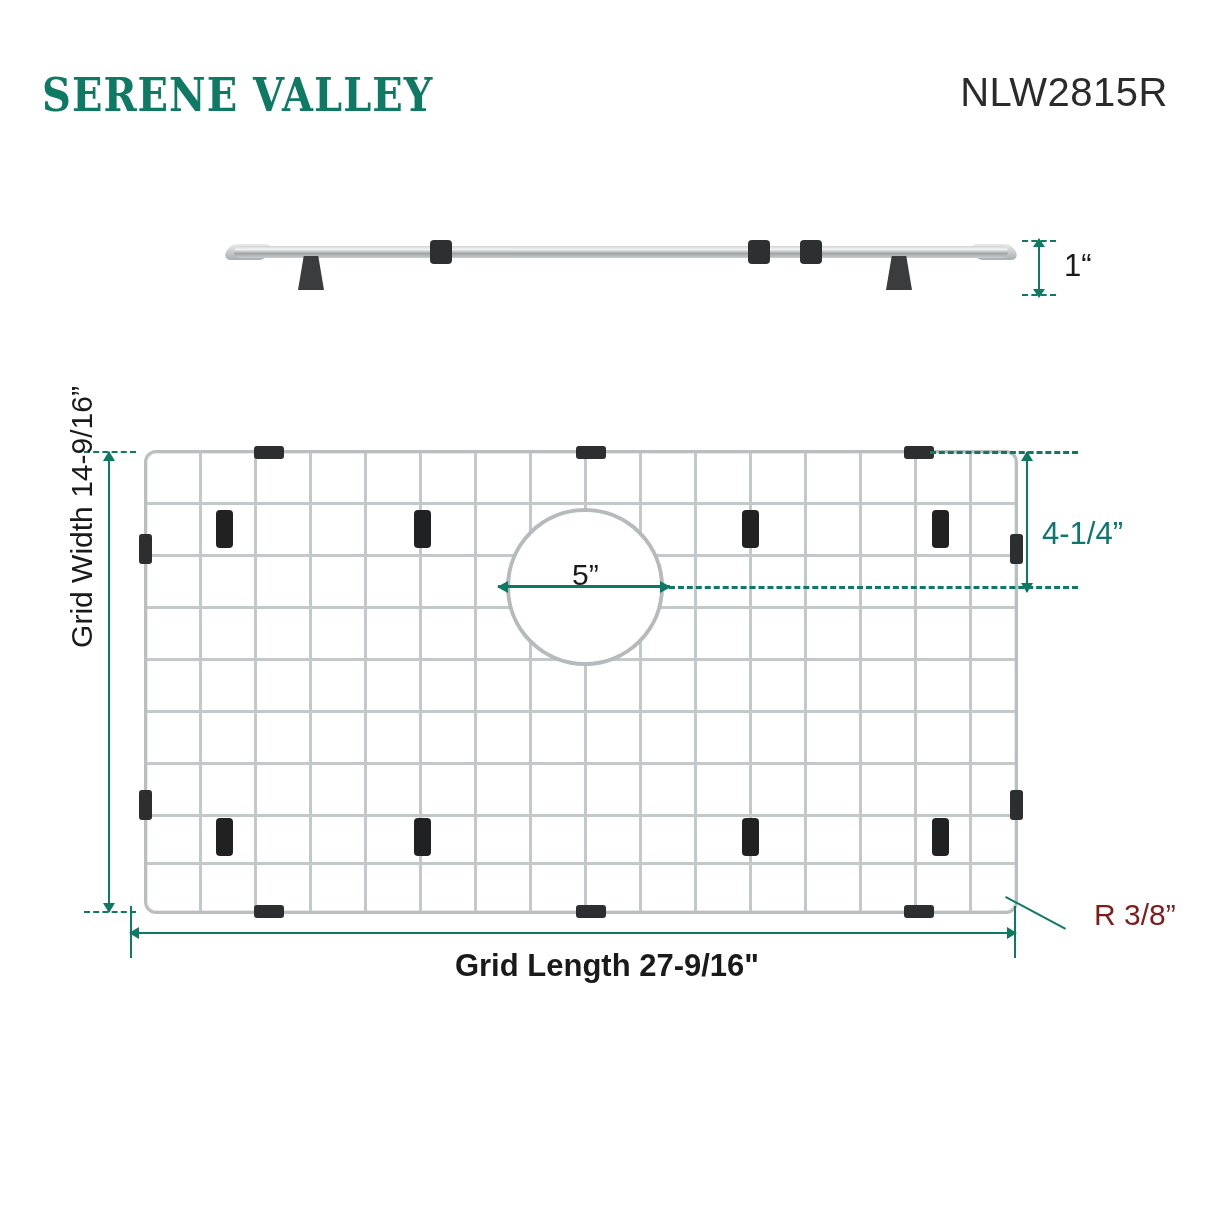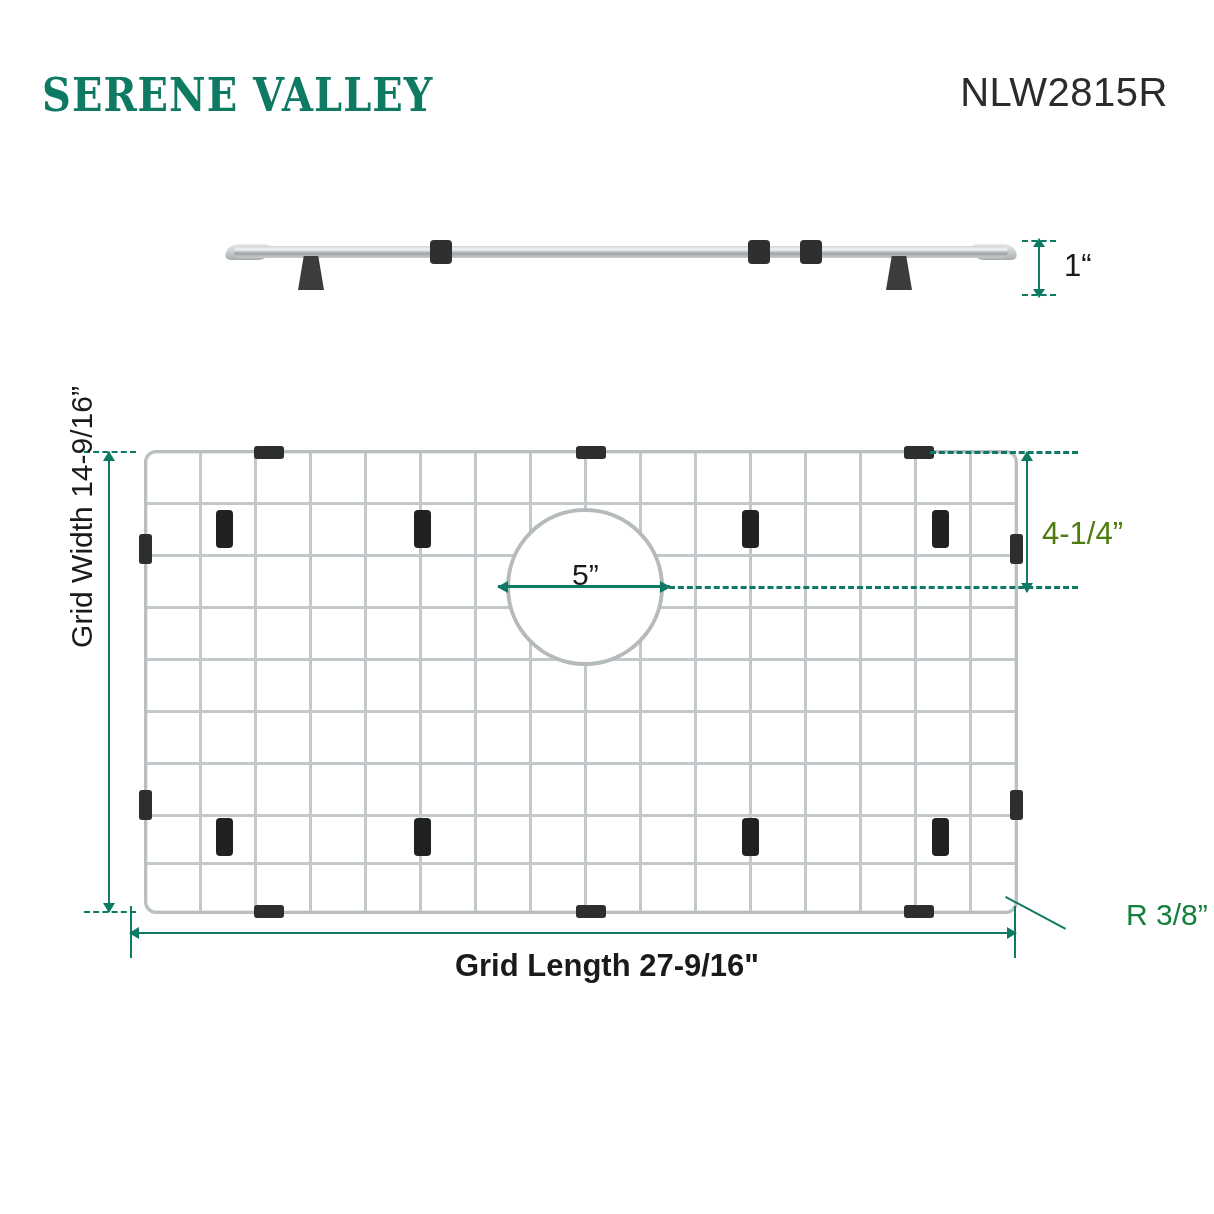--- a/index.html
+++ b/index.html
@@ -249,21 +249,21 @@
     border-left: 6px solid transparent;
     border-right: 6px solid transparent;
   }
   #offset-dim .ar-top { top: -1px; border-bottom: 10px solid #0f7a63; }
   #offset-dim .ar-bot { bottom: -1px; border-top: 10px solid #0f7a63; }
   #offset-label {
     position: absolute;
     left: 1042px;
     top: 516px;
     font-size: 31px;
-    color: #4d7c0f;
+    color: #0f766e;
   }
 
   
   #drain-dim {
     position: absolute;
     left: 498px;
     top: 585px;
     width: 172px;
     border-top: 3px solid #0f7a63;
   }
@@ -325,24 +325,24 @@
   #radius-leader .line {
     position: absolute;
     left: 0; top: 0;
     width: 68px;
     border-top: 2px solid #0f7a63;
     transform: rotate(28deg);
     transform-origin: left top;
   }
   #radius-label {
     position: absolute;
-    left: 1126px;
+    left: 1094px;
     top: 898px;
     font-size: 30px;
-    color: #15803d;
+    color: #7f1d1d;
     white-space: nowrap;
   }
 </style>
 </head>
 <body>
 
 <div id="brand-logo">SERENE VALLEY</div>
 <div id="model-number">NLW2815R</div>
 
 <div id="side-view">

